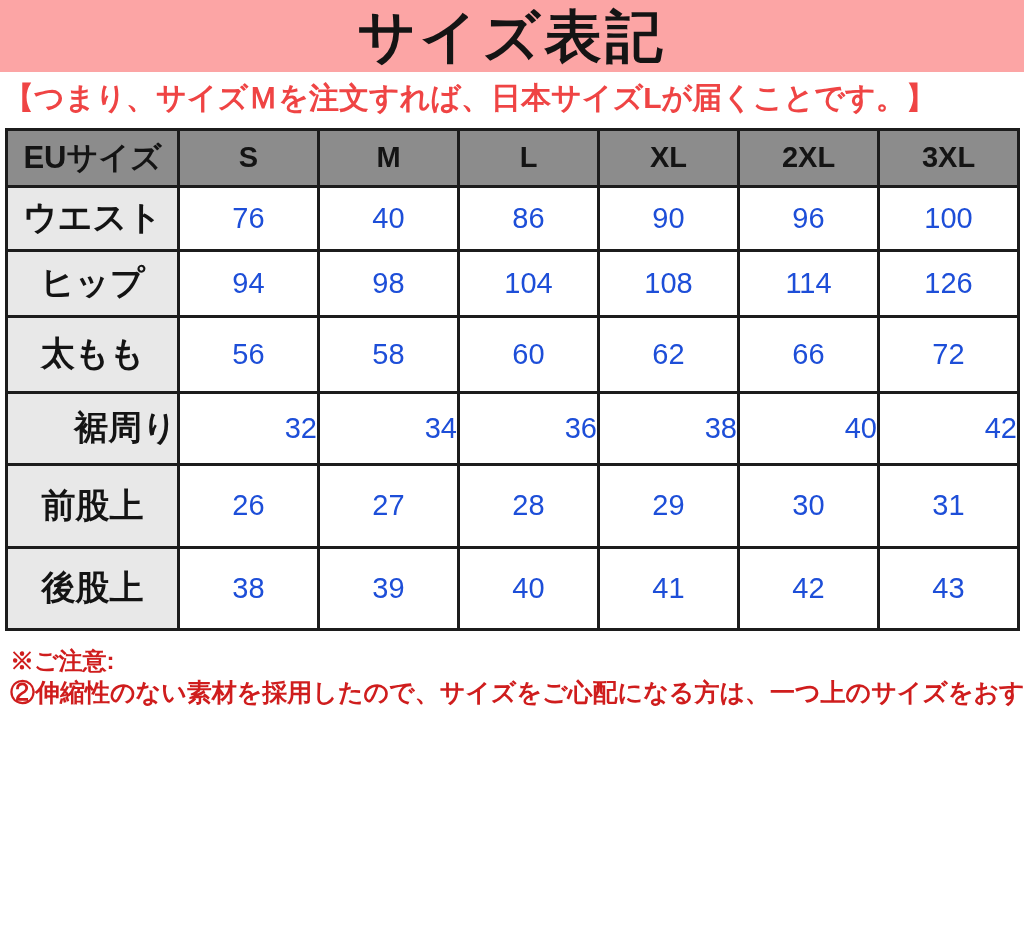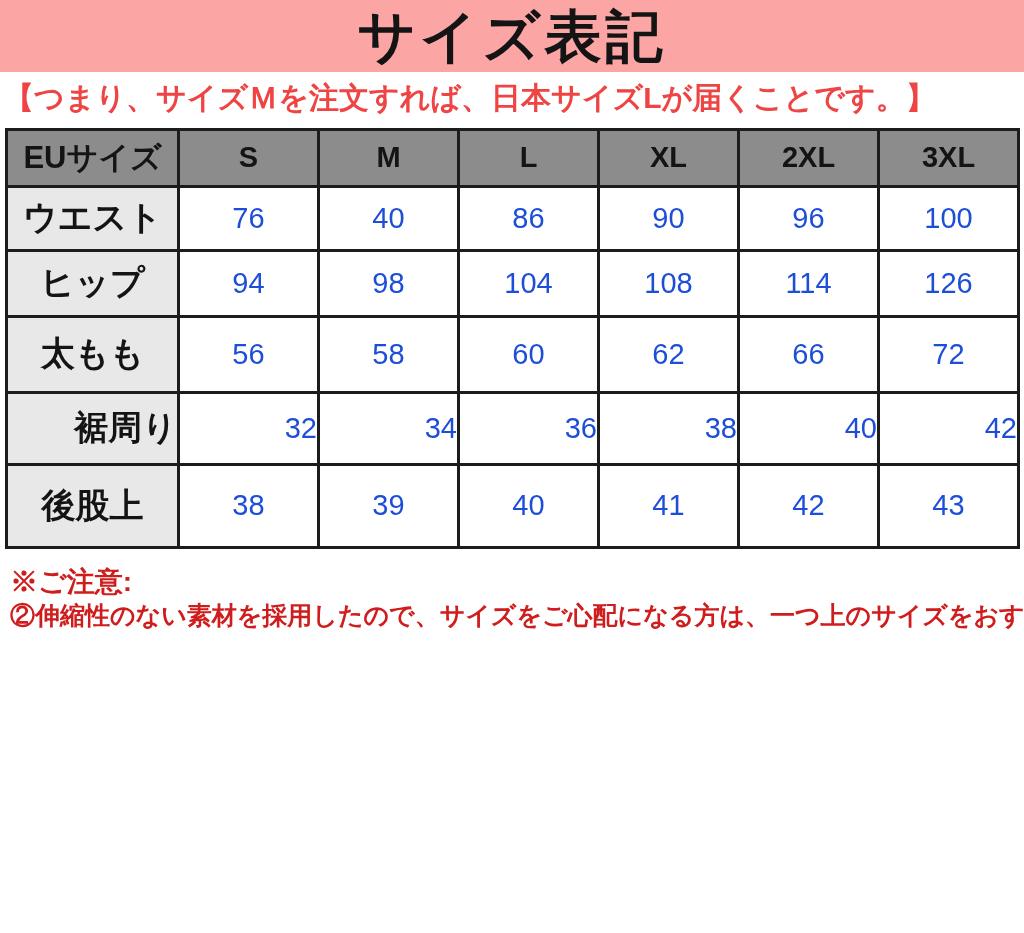--- a/index.html
+++ b/index.html
@@ -91,21 +91,21 @@
   .size-table tbody tr:nth-child(5) td { height: 80px; }
   .size-table tbody tr:nth-child(6) td { height: 79px; }
   .size-table tbody tr:nth-child(7) td { height: 81px; }
   
   .notes {
     margin: 16px 0 0 10px;
     color: #cf1d1d;
     font-weight: bold;
   }
   .notes-heading {
-    font-size: 28px;
+    font-size: 24px;
     line-height: 1.2;
   }
   .notes-item {
     font-size: 25px;
     line-height: 1.42;
     white-space: nowrap;
   }
 </style>
 </head>
 <body>
@@ -171,20 +171,29 @@
       <tr>
         <td class="row-label">裾周り</td>
         <td class="val">32</td>
         <td class="val">34</td>
         <td class="val">36</td>
         <td class="val">38</td>
         <td class="val">40</td>
         <td class="val">42</td>
       </tr>
       <tr>
+        <td class="row-label">前股上</td>
+        <td class="val">26</td>
+        <td class="val">27</td>
+        <td class="val">28</td>
+        <td class="val">29</td>
+        <td class="val">30</td>
+        <td class="val">31</td>
+      </tr>
+      <tr>
         <td class="row-label">後股上</td>
         <td class="val">38</td>
         <td class="val">39</td>
         <td class="val">40</td>
         <td class="val">41</td>
         <td class="val">42</td>
         <td class="val">43</td>
       </tr>
     </tbody>
   </table>

